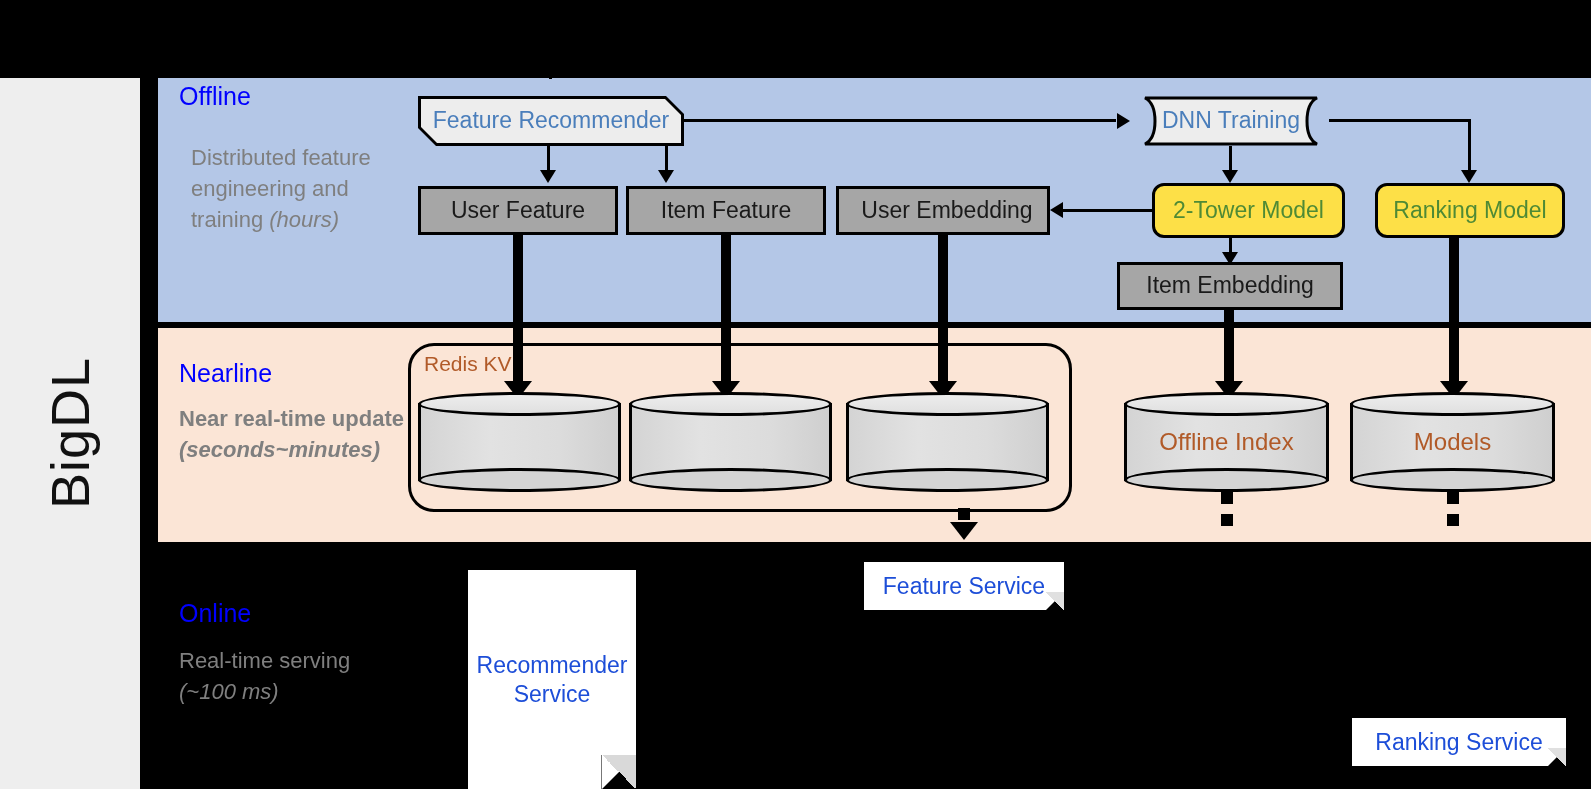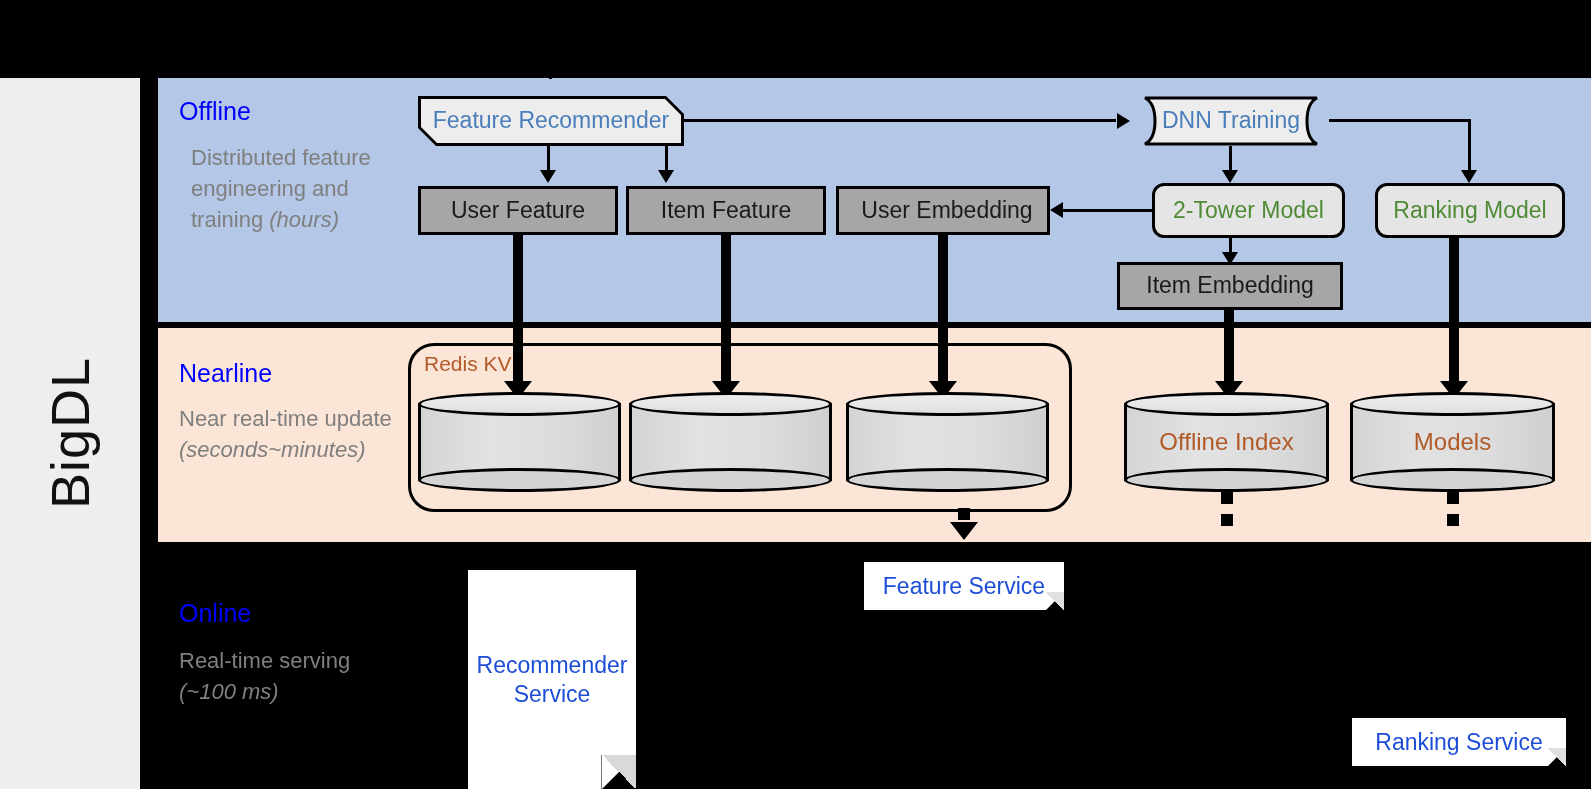--- a/index.html
+++ b/index.html
@@ -22,21 +22,21 @@
 
   .band-title{position:absolute;color:#0000ff;font-size:25px;font-weight:400;}
   .band-sub{position:absolute;color:#7f7f7f;font-size:22px;line-height:31px;}
   .band-sub i{font-style:italic;}
 
   
   .node{position:absolute;box-sizing:border-box;display:flex;align-items:center;
         justify-content:center;text-align:center;line-height:1.12;}
 
   .gray-box{background:#a6a6a6;border:3px solid #000;color:#1a1a1a;font-size:23px;}
-  .round-box{background:#e5e5e5;border:3px solid #000;border-radius:12px;font-size:23px;}
+  .round-box{background:#fde047;border:3px solid #000;border-radius:12px;font-size:23px;}
 
   .txt-blue{color:#4a7ebb;}
   .txt-green{color:#4f8a35;}
   .txt-brown{color:#b15a28;}
 
   
   #n-fe{clip-path:polygon(0 0, calc(100% - 18px) 0, 100% 18px, 100% 100%, 18px 100%, 0 calc(100% - 18px));
         background:#000;}
   #n-fe .inner{position:absolute;left:3px;top:3px;right:3px;bottom:3px;background:#ededed;
         clip-path:polygon(0 0, calc(100% - 16px) 0, 100% 16px, 100% 100%, 16px 100%, 0 calc(100% - 16px));
@@ -99,27 +99,27 @@
   <div id="bigdl-rail">
     <div id="bigdl-label">
       <span>BigDL</span>
     </div>
   </div>
 
   <div class="band" id="band-offline"></div>
   <div class="band" id="band-nearline"></div>
   <div class="band" id="band-online"></div>
 
-  <div class="band-title" style="left:179px;top:97px;">Offline</div>
+  <div class="band-title" style="left:179px;top:82px;">Offline</div>
   <div class="band-sub" style="left:191px;top:142px;width:200px;">
     <span>Distributed feature engineering and training </span><i>(hours)</i>
   </div>
 
   <div class="band-title" style="left:179px;top:359px;">Nearline</div>
-  <div class="band-sub" style="left:179px;top:403px;width:225px;">
+  <div class="band-sub" style="left:179px;top:403px;width:225px;font-weight:bold;">
     <span>Near real-time update </span><i>(seconds~minutes)</i>
   </div>
 
   <div class="band-title" style="left:179px;top:599px;">Online</div>
   <div class="band-sub" style="left:179px;top:645px;width:210px;color:#7f7f7f;">
     <span>Real-time serving </span><i>(~100 ms)</i>
   </div>
 
 
   <div class="ln vln" style="left:549px;top:63px;height:16px;"></div>

